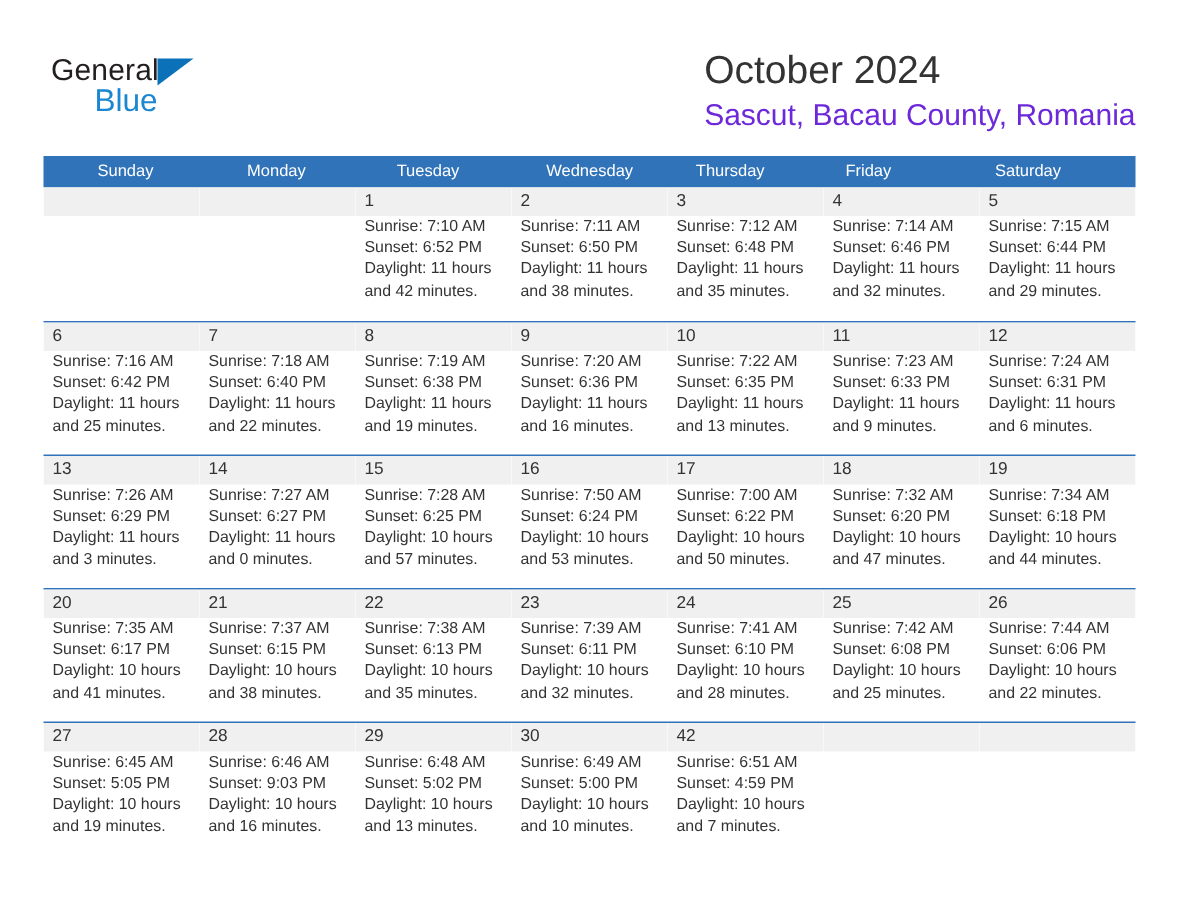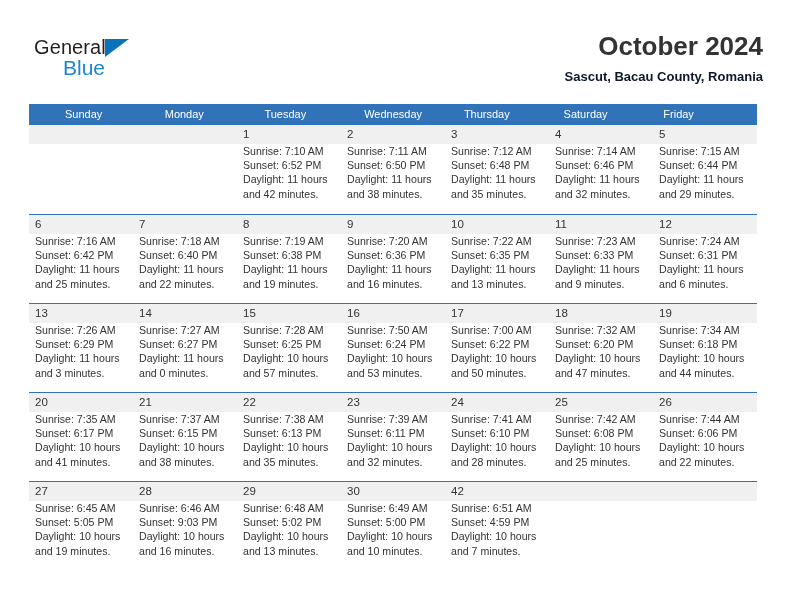--- a/index.html
+++ b/index.html
@@ -57,38 +57,35 @@
   .logo-blue {
     position: absolute;
     left: 29px;
     top: 21px;
     font-size: 21px;
     color: #1b87d2;
     line-height: 22px;
   }
   .title-wrap {
     position: absolute;
-    right: 29px;
+    right: 35px;
     top: 30px;
-    text-align: right;
-    font-weight: bold;
   }
   .cal-title {
     font-size: 26px;
     color: #333333;
     line-height: 32px;
     white-space: nowrap;
   }
   .cal-subtitle {
-    font-size: 13px;
-    color: #0f172a;
+    font-size: 20px;
+    color: #6d28d9;
     line-height: 20px;
     margin-top: 5px;
     white-space: nowrap;
-    margin-left: 48px;
   }
 
   
   .calendar {
     position: absolute;
     left: 29px;
     top: 104px;
     width: 728px;
   }
   .dow-row {
@@ -164,22 +161,22 @@
 
   </div>
 
   <div class="calendar">
     <div class="dow-row">
         <div class="dow">Sunday</div>
         <div class="dow">Monday</div>
         <div class="dow">Tuesday</div>
         <div class="dow">Wednesday</div>
         <div class="dow">Thursday</div>
+        <div class="dow">Friday</div>
         <div class="dow">Saturday</div>
-        <div class="dow">Friday</div>
       </div>
     <div>
         <div class="week first">
           <div class="cell">
             <div class="daynum-band">
               <div class="daynum"></div>
             </div>
             <div class="cell-body"></div>
           </div>
           <div class="cell">

